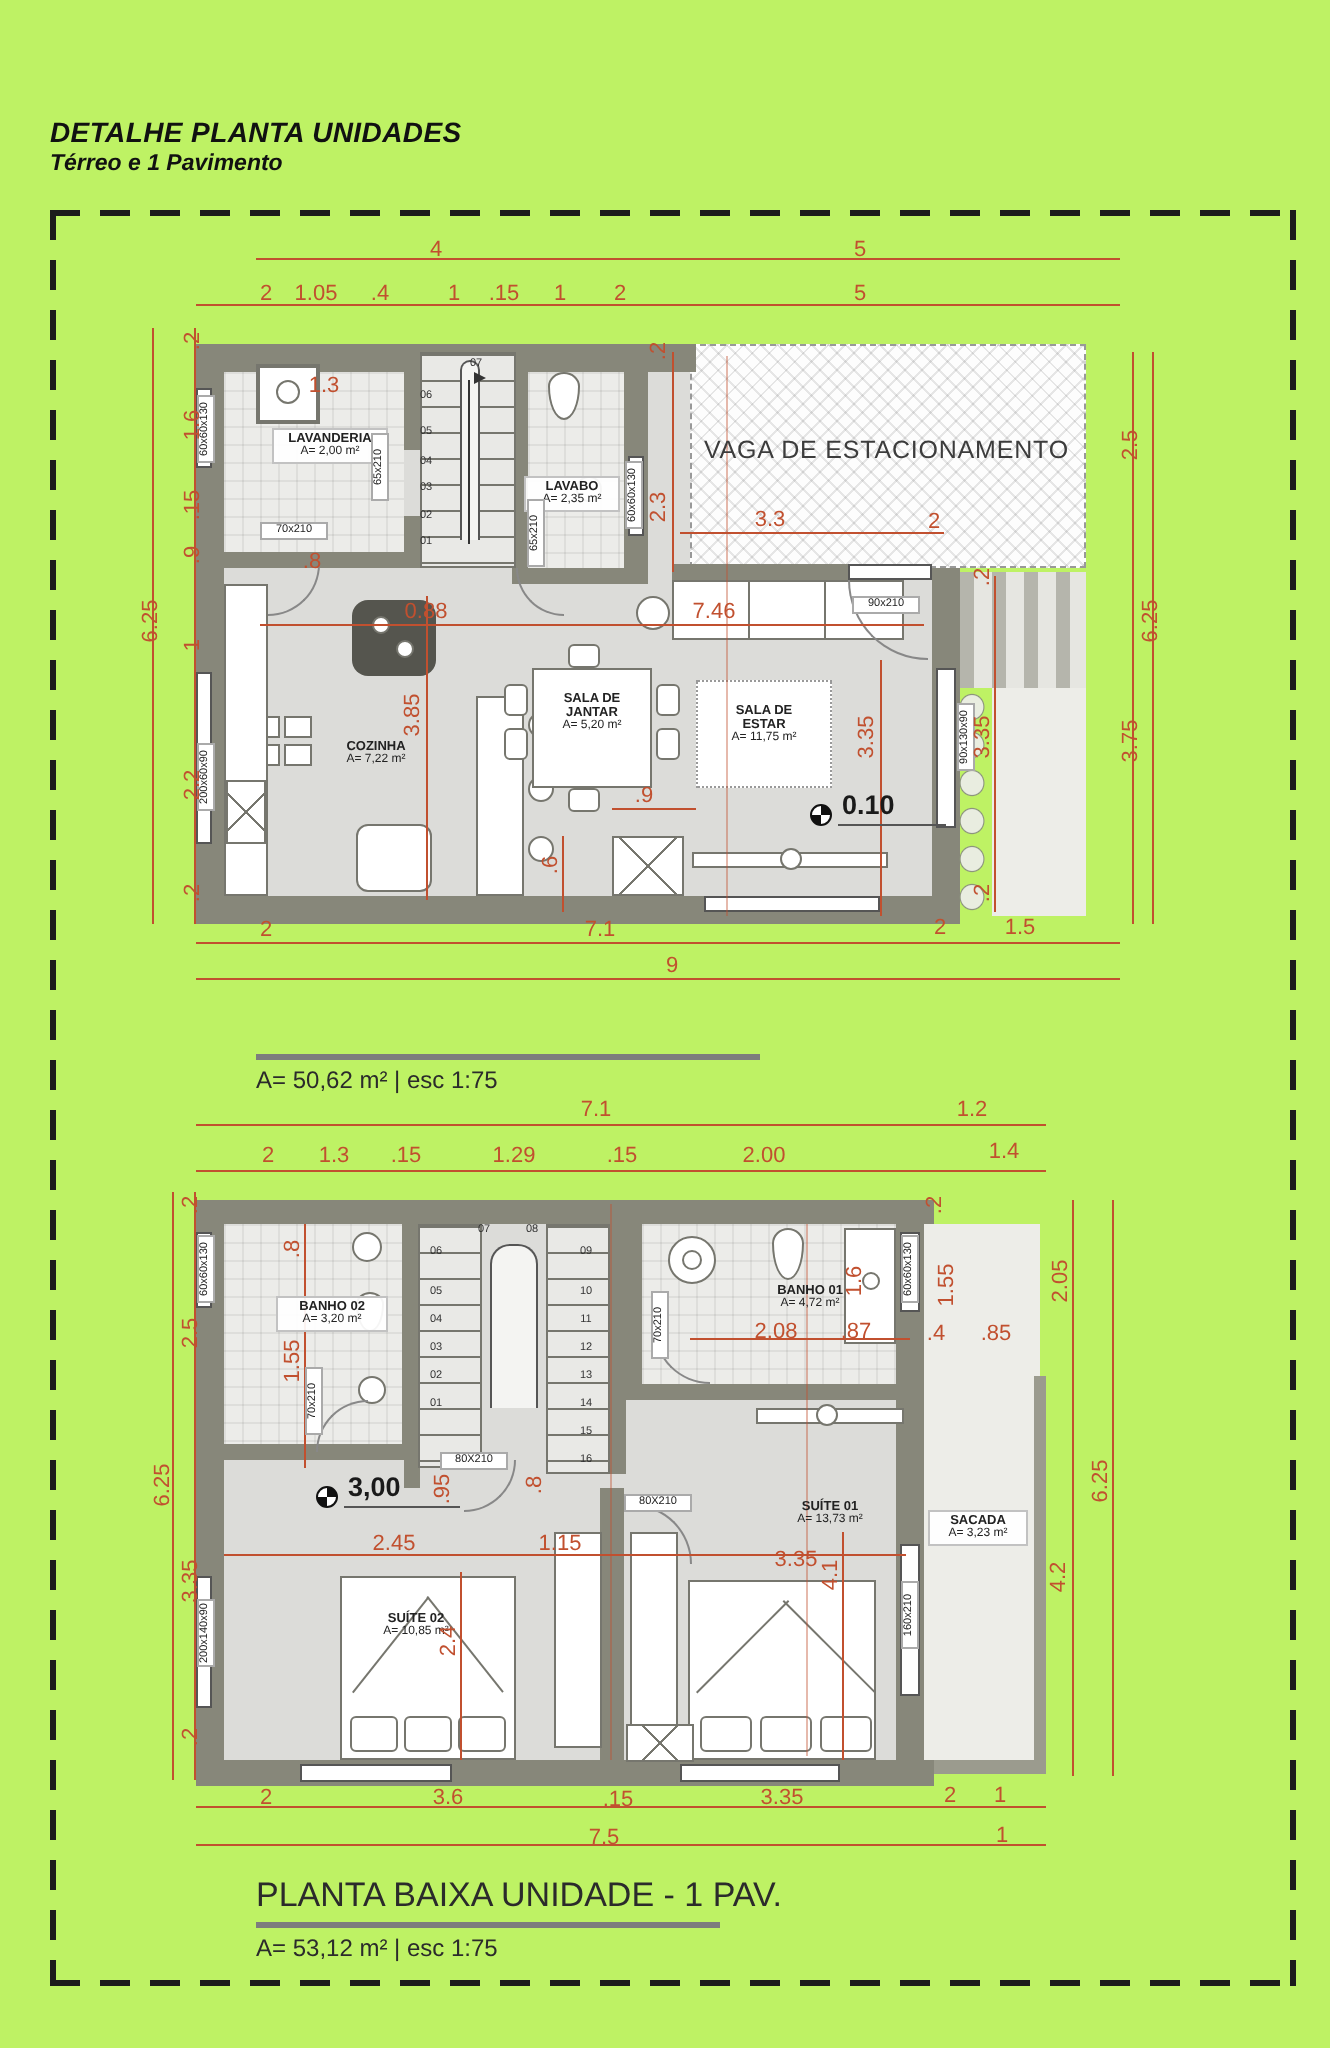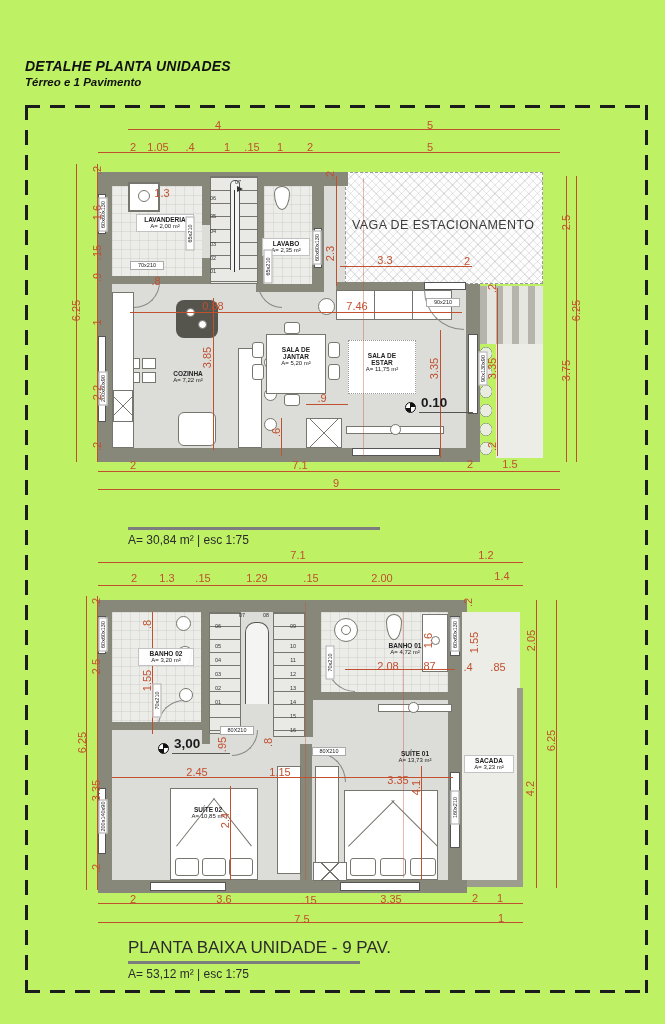--- a/index.html
+++ b/index.html
@@ -233,21 +233,21 @@
   <span class="abs tag v" style="left:251px;top:262px">65x210</span>
   <span class="abs tag" style="left:426px;top:298px">90x210</span>
   <span class="abs tag v" style="left:86px;top:384px">200x60x90</span>
   <span class="abs tag v" style="left:466px;top:364px">90x130x90</span>
 
   <div class="abs lvl-icon" style="left:405px;top:402px"></div>
   <span class="abs lvl" style="left:421px;top:395px">0.10</span>
   <div class="abs gline" style="left:419px;top:412px;width:54px;height:1px"></div>
 
   <div class="abs punder" style="left:128px;top:527px;width:252px"></div>
-  <div class="abs psub" style="left:128px;top:533px">A= 30,84 m²  |  esc 1:75</div>
+  <div class="abs psub" style="left:128px;top:533px">A= 50,62 m²  |  esc 1:75</div>
 
   <div class="abs floor" style="left:98px;top:600px;width:369px;height:293px"></div>
   <div class="abs tile" style="left:112px;top:612px;width:89px;height:110px"></div>
   <div class="abs tile" style="left:321px;top:612px;width:127px;height:80px"></div>
   <div class="abs patio" style="left:462px;top:612px;width:58px;height:76px"></div>
   <div class="abs patio" style="left:462px;top:688px;width:55px;height:199px"></div>
   <div class="abs wall" style="left:517px;top:688px;width:6px;height:199px;background:#9b9b8e"></div>
   <div class="abs wall" style="left:462px;top:880px;width:61px;height:7px;background:#9b9b8e"></div>
 
   <div class="abs wall" style="left:98px;top:600px;width:14px;height:293px"></div>
@@ -404,17 +404,17 @@
   <span class="abs tag v" style="left:438px;top:630px">60x60x130</span>
   <span class="abs tag" style="left:220px;top:726px">80X210</span>
   <span class="abs tag" style="left:312px;top:747px">80X210</span>
   <span class="abs tag v" style="left:438px;top:803px">160x210</span>
   <span class="abs tag v" style="left:86px;top:812px">200x140x90</span>
 
   <div class="abs lvl-icon" style="left:158px;top:743px"></div>
   <span class="abs lvl" style="left:174px;top:736px">3,00</span>
   <div class="abs gline" style="left:172px;top:753px;width:58px;height:1px"></div>
 
-  <div class="abs ptitle" style="left:128px;top:938px">PLANTA BAIXA UNIDADE - 9 PAV.</div>
+  <div class="abs ptitle" style="left:128px;top:938px">PLANTA BAIXA UNIDADE - 1 PAV.</div>
   <div class="abs punder" style="left:128px;top:961px;width:232px"></div>
   <div class="abs psub" style="left:128px;top:967px">A= 53,12 m²  |  esc 1:75</div>
 
 </div>
 
 </body></html>

